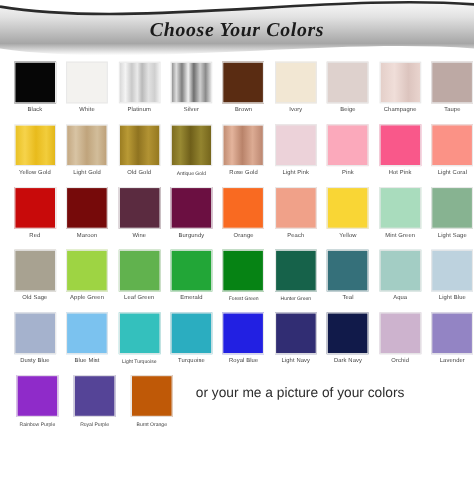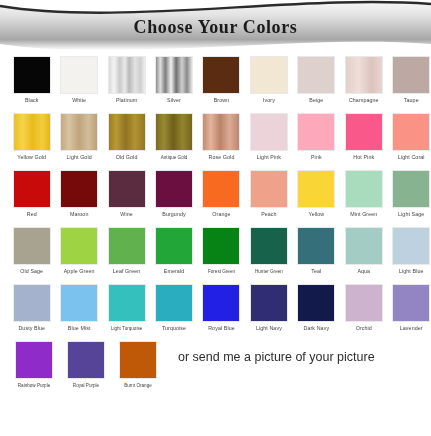--- a/index.html
+++ b/index.html
@@ -15,20 +15,21 @@
     font-family: "Liberation Sans", sans-serif;
   }
 
   
   #banner {
     position: absolute;
     left: 0; top: 0;
     width: 431px;
     height: 68px;
     overflow: hidden;
+    font-style: italic;
   }
   #banner svg { display: block; }
   #banner-title {
     position: absolute;
     left: 0; top: 17px;
     width: 431px;
     text-align: center;
     font-family: "Liberation Serif", serif;
     font-size: 18px;
     font-weight: bold;
@@ -307,15 +308,15 @@
         <div class="chip-label tight">Rainbow Purple</div>
       </div>
       <div class="cell">
         <div class="chip" style="background: rgb(85, 68, 151);"></div>
         <div class="chip-label tight">Royal Purple</div>
       </div>
       <div class="cell">
         <div class="chip" style="background: rgb(191, 89, 7);"></div>
         <div class="chip-label tight">Burnt Orange</div>
       </div>
-      <div id="note">or send me a picture of your picture</div>
+      <div id="note">or your me a picture of your colors</div>
     </div>
   </div>
 
 </body></html>

